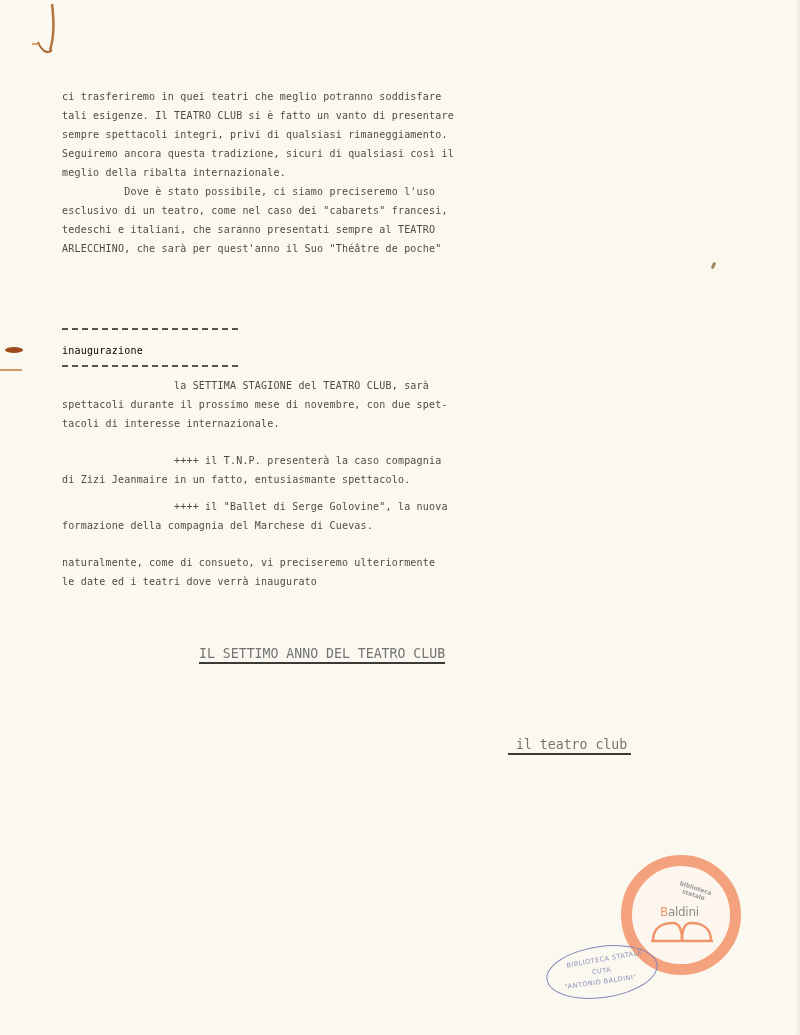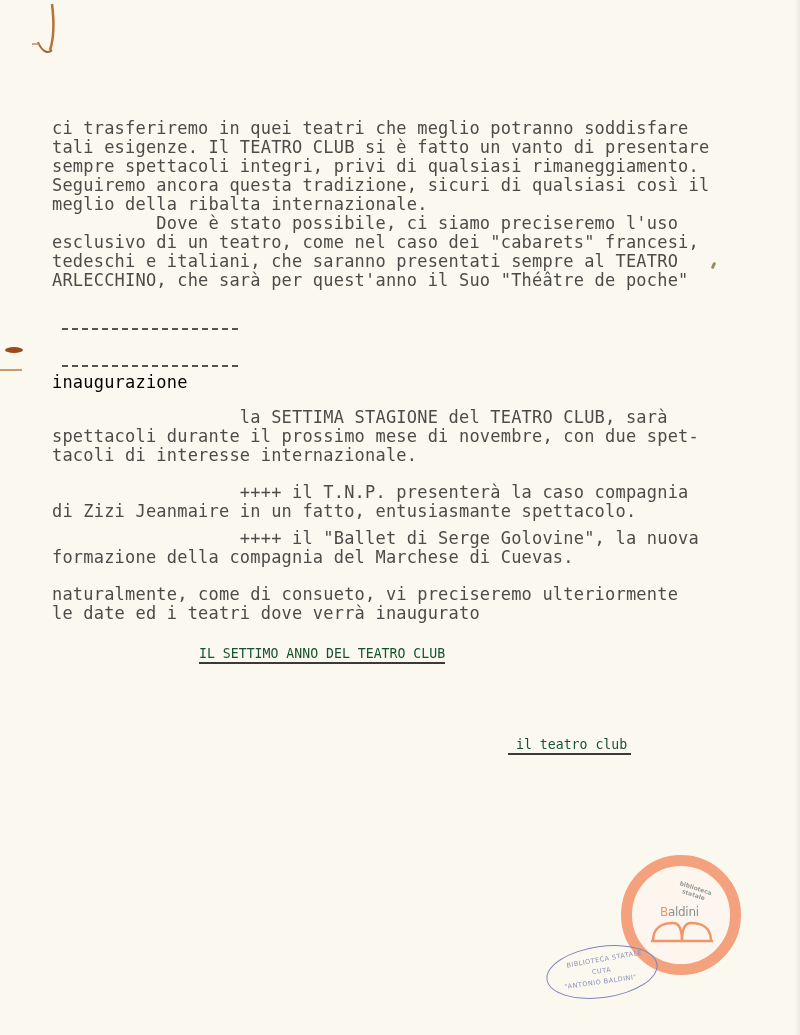--- a/index.html
+++ b/index.html
@@ -21,39 +21,38 @@
       width: 6px; height: 1035px;
       background: linear-gradient(to right, #fbf9ef, #ecebe2);
     }
     .staple {
       position: absolute;
       left: 30px; top: 0;
       width: 28px; height: 60px;
     }
     .line {
       position: absolute;
-      left: 52px;
-      font-size: 17px;
+      left: 62px;
+      font-size: 10px;
       line-height: 19px;
       white-space: pre;
       letter-spacing: 0.2px;
       color: #4b4b49;
-      margin-top: 32px;
     }
     .faded { color: #000000; }
     .dash-rule {
       position: absolute;
       height: 0;
       border-top: 2px dashed #55534f;
     }
     .heading-underlined {
       position: absolute;
       font-size: 13.2px;
       white-space: pre;
-      color: #14532d;
+      color: #737373;
       border-bottom: 2px solid #3a3a38;
       padding-bottom: 1px;
     }
     .rust-mark {
       position: absolute;
       left: 0; top: 340px;
       width: 26px; height: 40px;
     }
     .speck {
       position: absolute;

